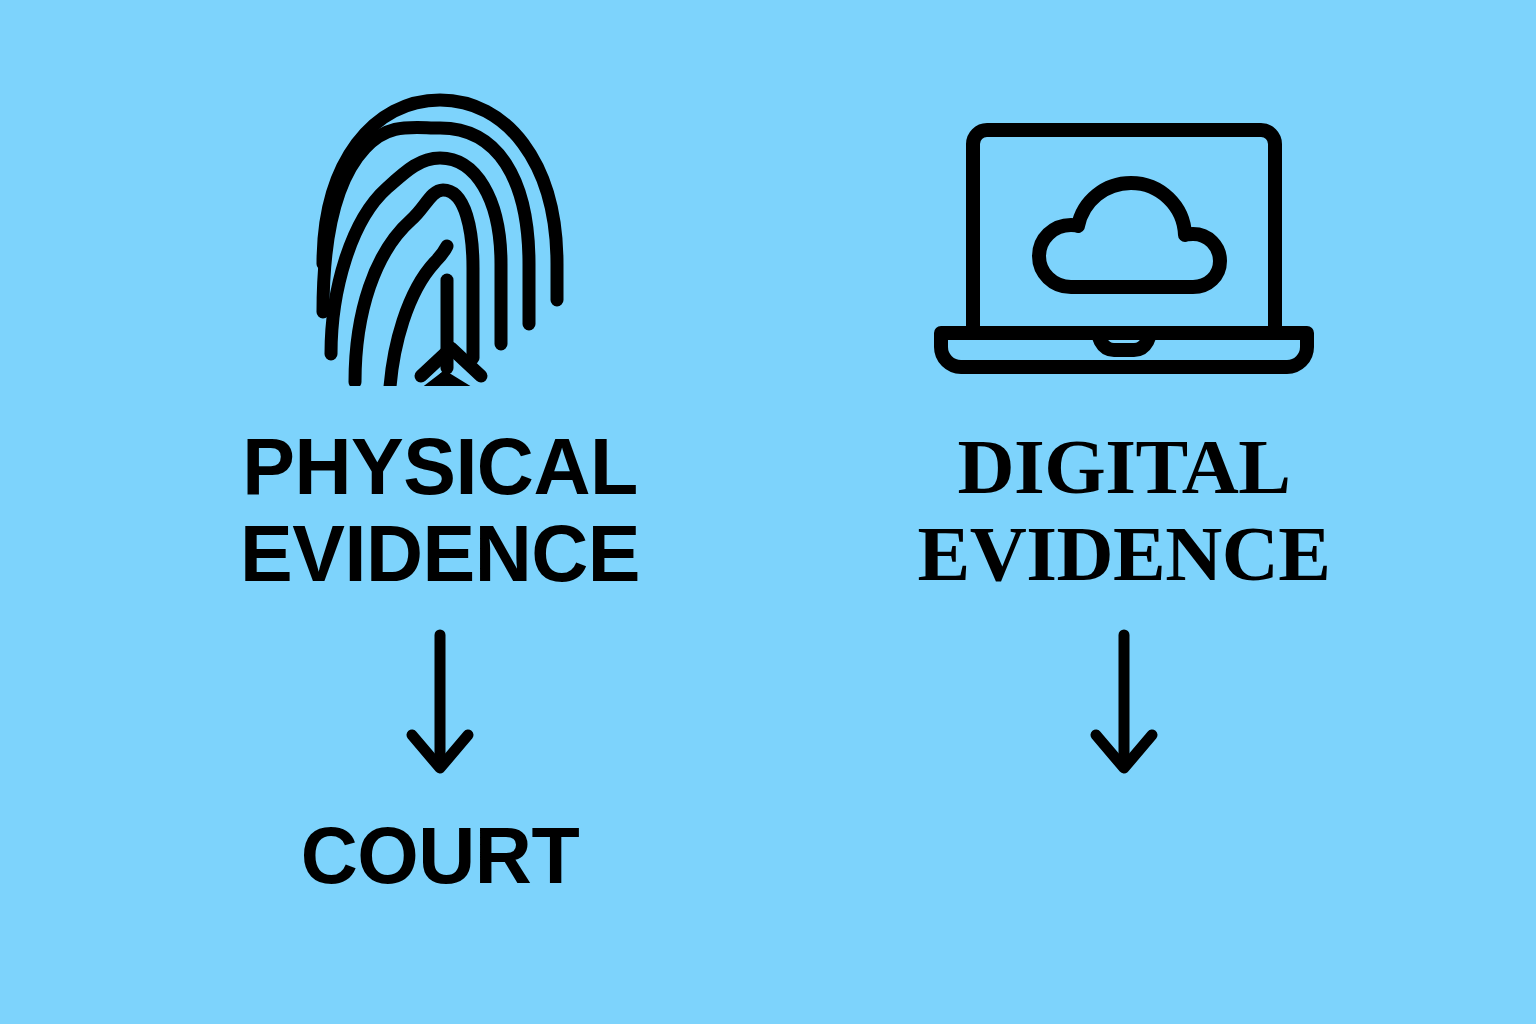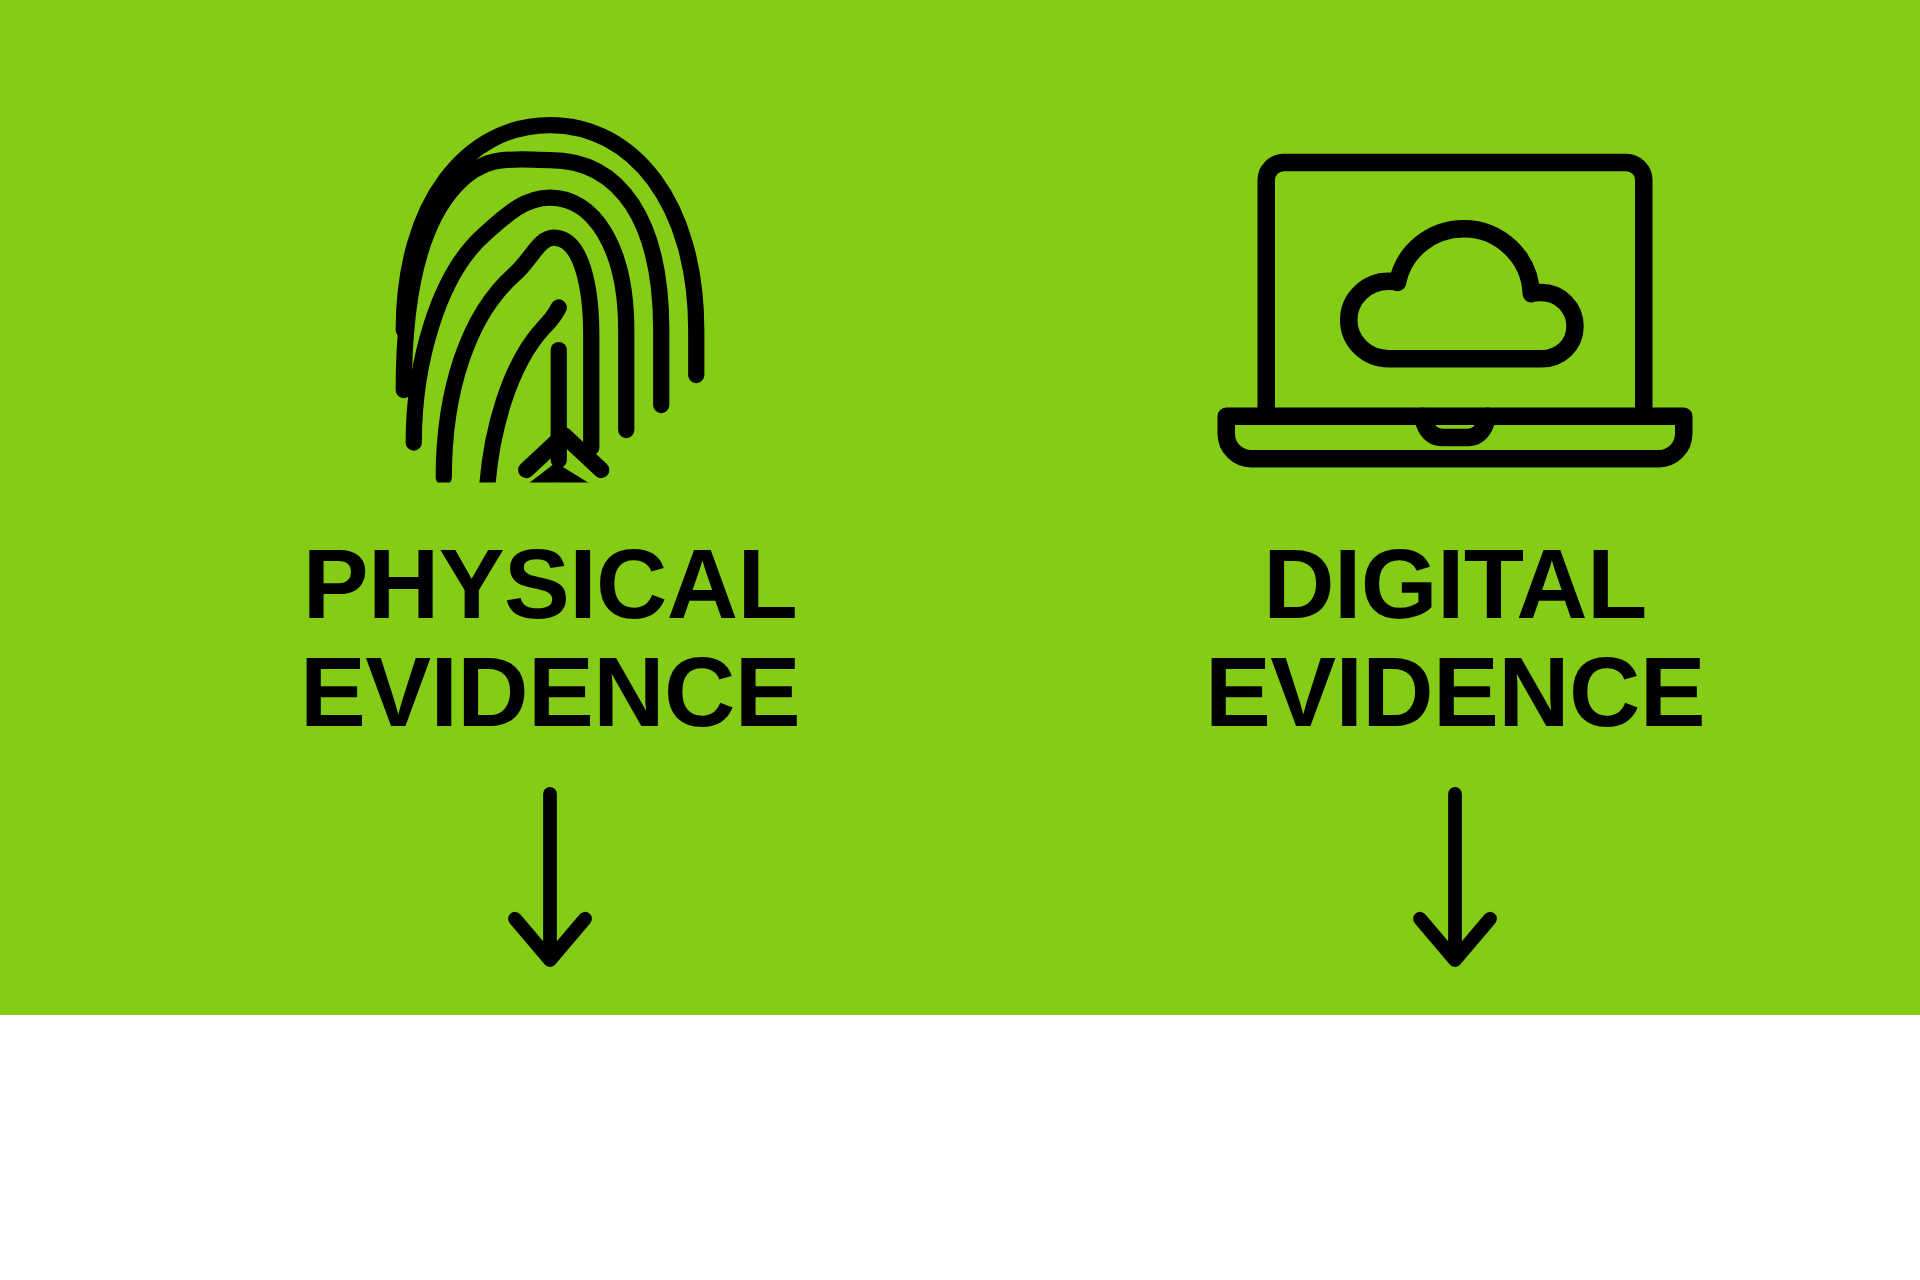--- a/index.html
+++ b/index.html
@@ -11,33 +11,33 @@
     width: 1536px;
     height: 1024px;
     background: #ffffff;
     font-family: "Liberation Sans", sans-serif;
     overflow: hidden;
   }
 
   #diagram {
     position: relative;
     width: 1536px;
-    height: 812px;
-    background: #84cc16;
+    height: 1024px;
+    background: #7dd3fc;
   }
 
   
   .column {
     position: absolute;
     top: 0;
     height: 1024px;
     width: 640px;
   }
   .column.left  { left: 120px; }
-  .column.right { left: 844px; }
+  .column.right { left: 804px; font-family: Liberation Serif, serif; }
 
   
   .icon-wrap {
     position: absolute;
     top: 86px;
     left: 0;
     width: 640px;
     height: 300px;
     display: flex;
     align-items: center;
@@ -123,20 +123,21 @@
       <span class="ln">EVIDENCE</span>
     </div>
 
     <div class="arrow-wrap">
       <svg class="icon-svg" width="70" height="150" viewBox="0 0 70 150" fill="none" stroke="#000000" stroke-width="11" stroke-linecap="round" stroke-linejoin="round" aria-hidden="true">
         <path d="M35 7 L35 138"></path>
         <path d="M7 107 L35 140 L63 107"></path>
       </svg>
     </div>
 
+    <div class="dest-label">COURT</div>
   </div>
 
   <div class="column right">
 
     <div class="icon-wrap laptop">
       <svg class="icon-svg" width="384" height="258" viewBox="0 0 384 258" fill="none" stroke="#000000" stroke-width="14" stroke-linecap="round" stroke-linejoin="round" aria-hidden="true">
 
         <path d="M41 214 L41 25 C41 17.3 47.3 11 55 11 L329 11 C336.7 11 343 17.3 343 25 L343 214"></path>
 
         <path d="M9 214 L375 214 L375 228 C375 239 366 248 355 248 L29 248 C18 248 9 239 9 228 L9 214 Z"></path>

